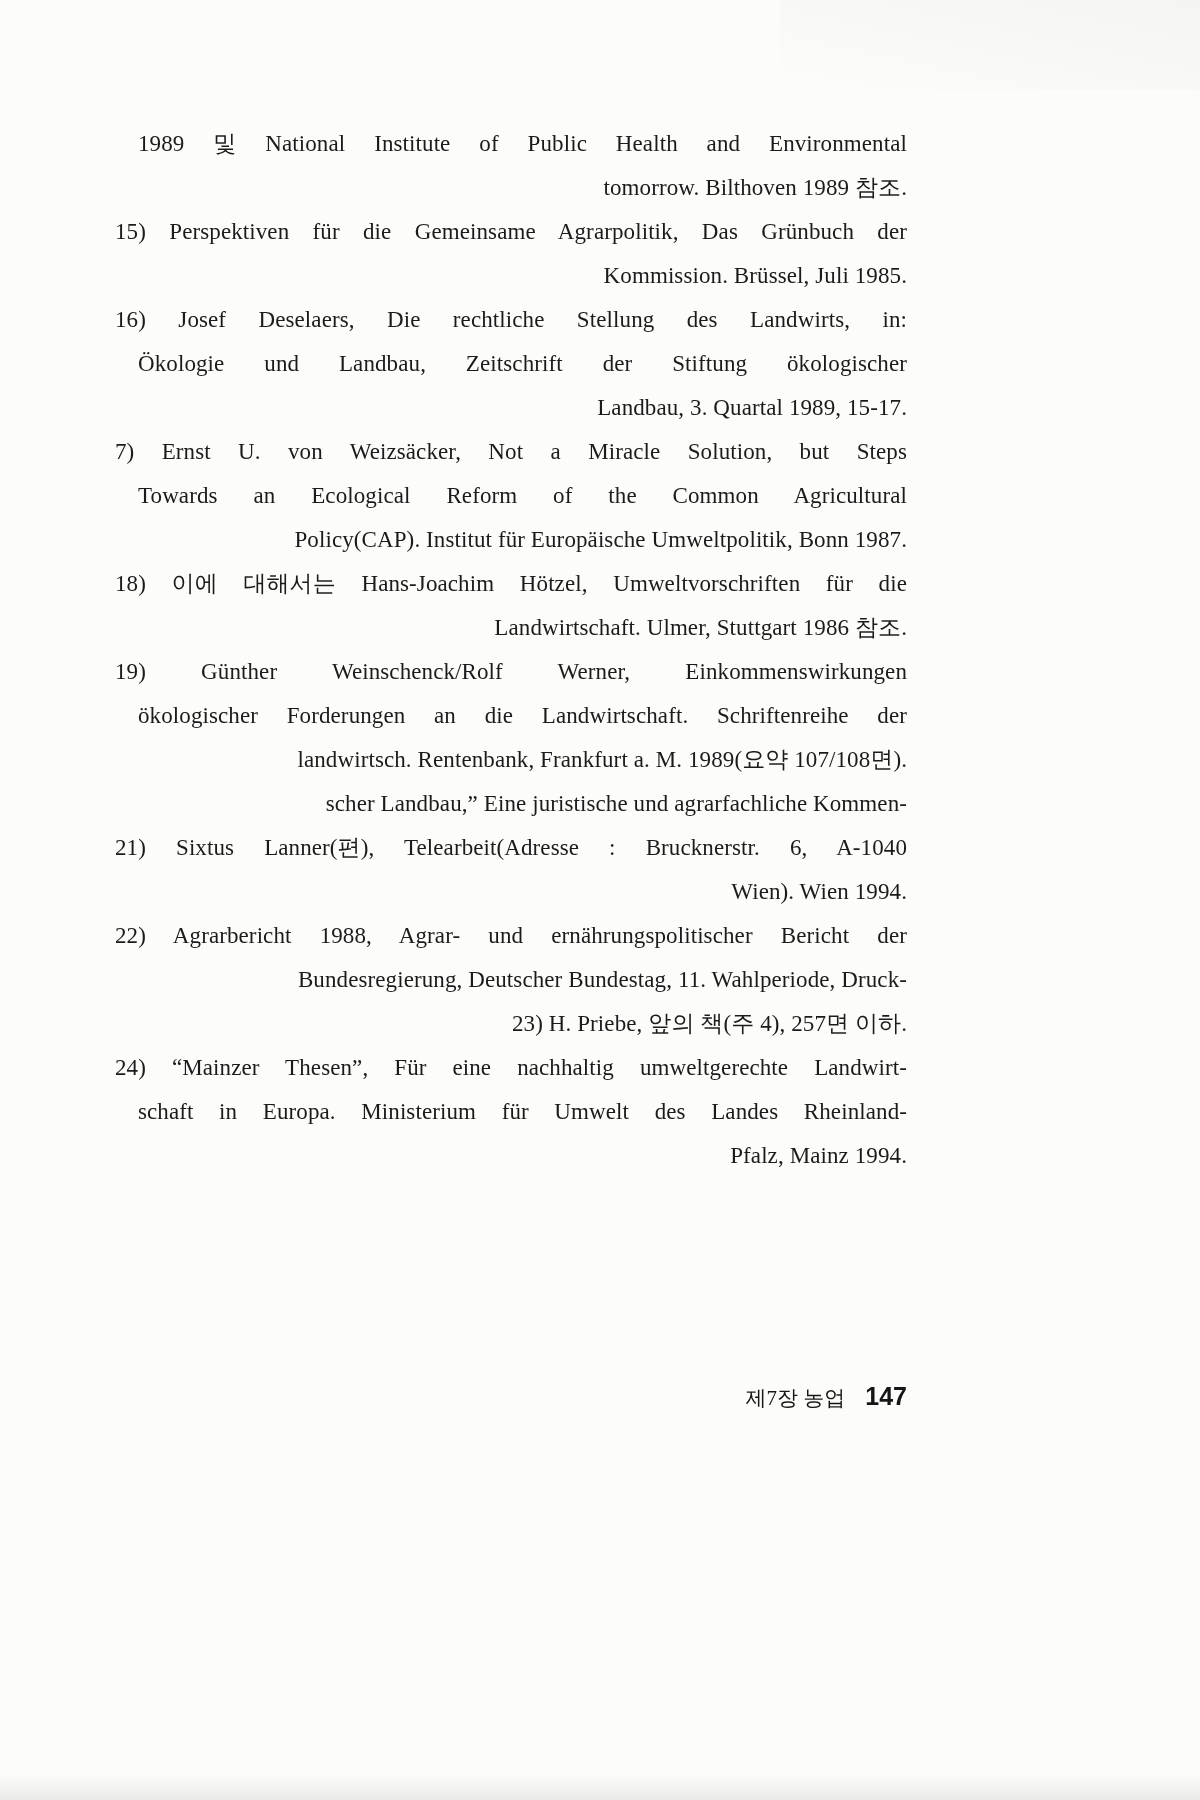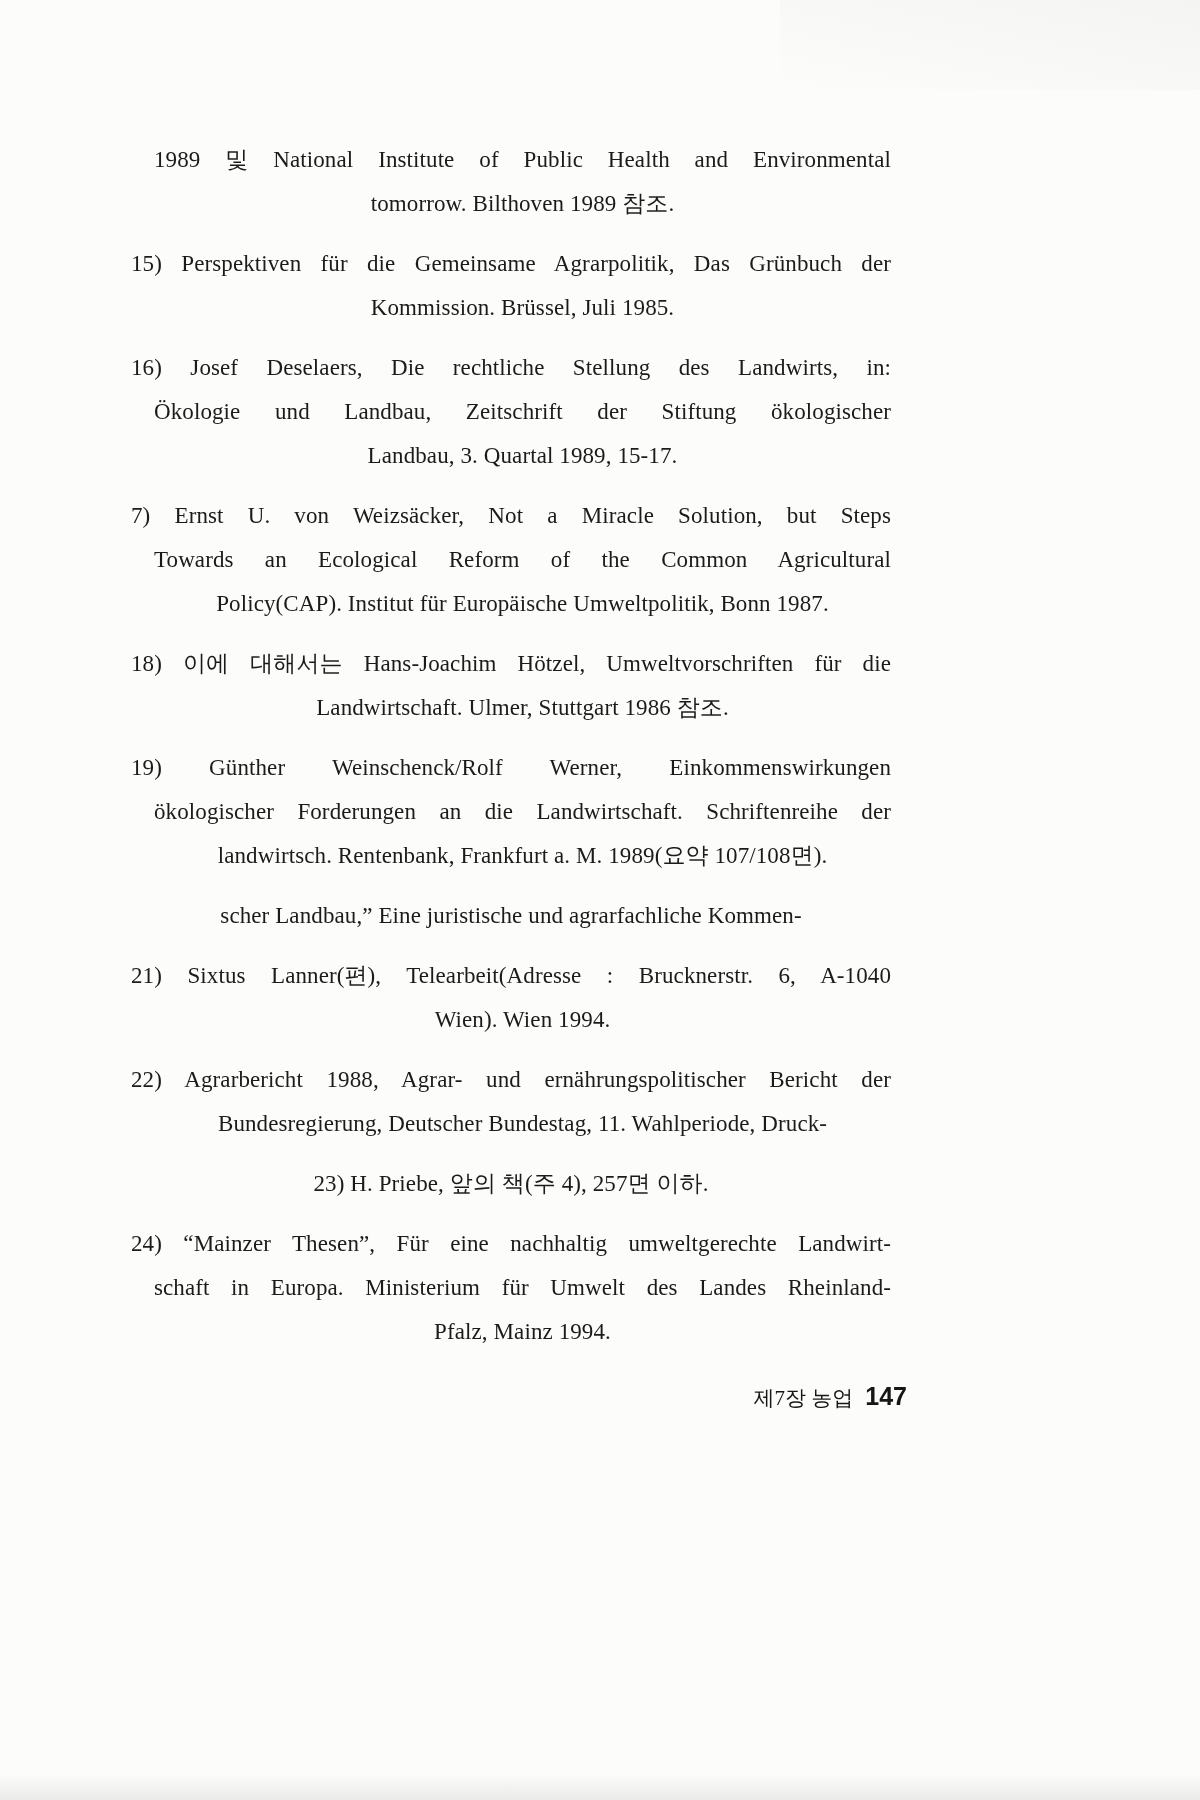--- a/index.html
+++ b/index.html
@@ -41,53 +41,53 @@
   .text-block {
     position: absolute;
     left: 115px;
     top: 122px;
     width: 792px;
     font-size: 23px;
     line-height: 44px;
     letter-spacing: 0.1px;
   }
   .footnote {
-    margin: 16px;
+    margin: 0;
   }
   .fn-line {
     text-align: justify;
     text-align-last: justify;
     white-space: normal;
   }
   
   .footnote .fn-line:not(:first-child) {
     padding-left: 23px;
   }
   
   .footnote.cont .fn-line {
     padding-left: 23px;
   }
   
   .footnote .fn-line:last-child {
-    text-align: center;
+    text-align: right;
     text-align-last: auto;
   }
   .page-footer {
     position: absolute;
     left: 115px;
     top: 1381px;
     width: 792px;
     text-align: right;
     font-size: 21px;
     line-height: 30px;
     color: #161616;
   }
   .page-footer .chapter-label {
     font-weight: 400;
-    margin-right: 12px;
+    margin-right: 20px;
   }
   .page-footer .page-number {
     font-weight: 700;
     font-size: 25px;
     font-family: "Liberation Sans", "DejaVu Sans", sans-serif;
   }
 </style>
 </head>
 <body>
 

